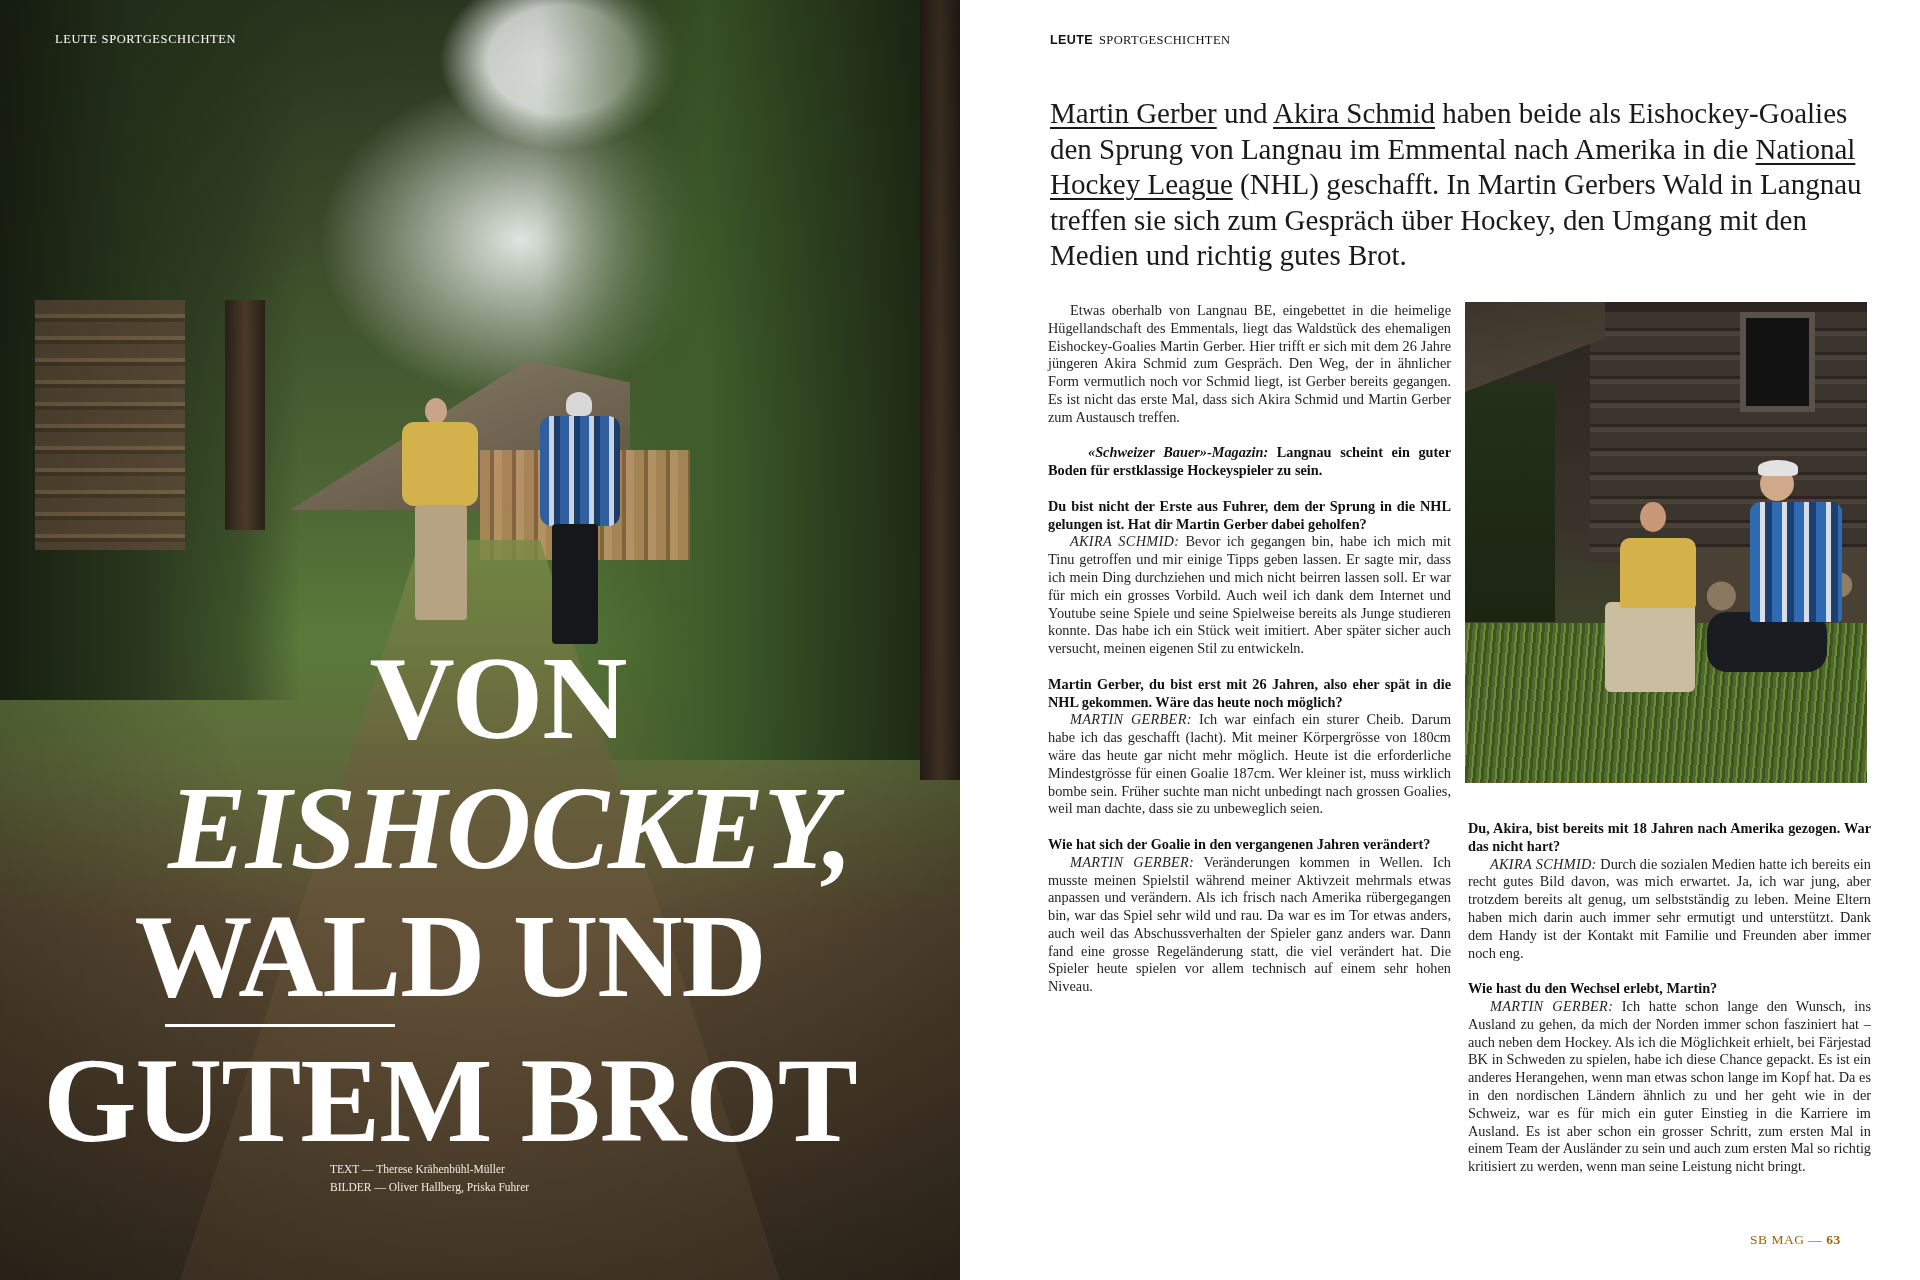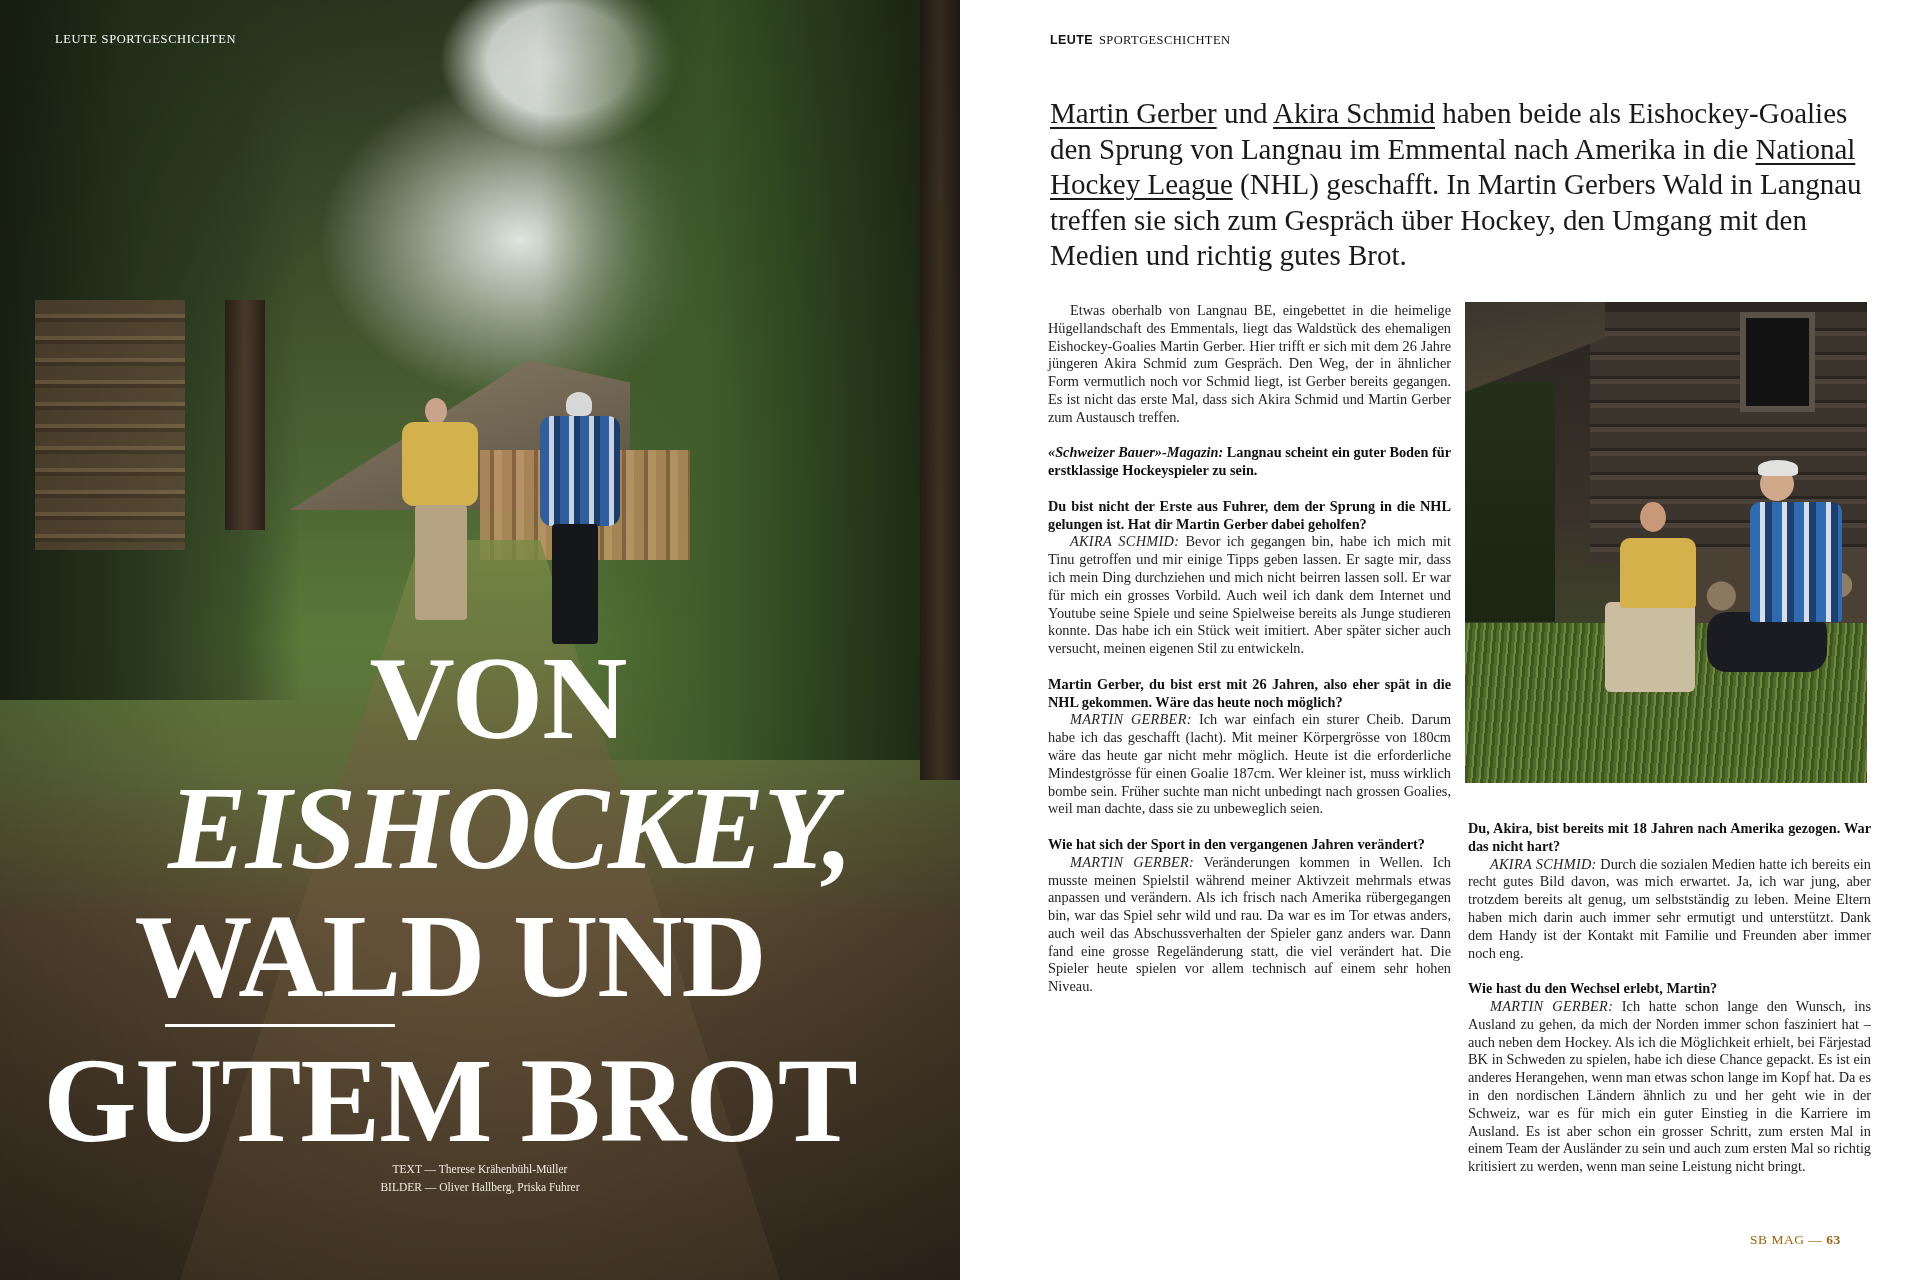--- a/index.html
+++ b/index.html
@@ -46,40 +46,40 @@
 
     .headline { position: absolute; left: 0; top: 640px; width: 960px; text-align: center;
       font-family: "Liberation Serif", serif; color: #ffffff; line-height: 1; }
     .hl-line { display: block; font-size: 120px; letter-spacing: -1px; margin-left: 36px; }
     .hl-line.l1 { margin-bottom: 12px; font-size: 118px; }
     .hl-line.l2 { font-style: italic; font-size: 118px; margin-bottom: 10px; padding-left: 24px; }
     .hl-line.l3 { font-size: 118px; margin-bottom: 8px; margin-left: -60px; }
     .hl-line.l4 { font-size: 120px; margin-left: -60px; }
     .hl-rule { display: block; width: 230px; height: 3px; background: #ffffff; margin: 0 0 14px 165px; }
 
-    .credits { position: absolute; left: 330px; top: 1160px; width: 300px; text-align: center;
+    .credits { position: absolute; left: 330px; top: 1160px; width: 300px; 
       font-family: "Liberation Serif", serif; color: #f2ede4; font-size: 11.5px; line-height: 18px; }
 
     
     .right-page { position: absolute; left: 960px; top: 0; width: 960px; height: 1280px; background: #ffffff; }
     .kicker-right { position: absolute; left: 90px; top: 32px; font-size: 12.5px; letter-spacing: .4px; color: #111; }
     .kicker-right .k1 { font-family: "Liberation Sans", sans-serif; font-weight: bold; margin-right: 6px; }
     .kicker-right .k2 { font-family: "Liberation Serif", serif; }
 
     .lead { position: absolute; left: 90px; top: 96px; width: 820px; font-family: "Liberation Serif", serif;
       font-size: 29px; line-height: 35.5px; color: #1a1a1a; }
     .lead .ul { text-decoration: underline; text-decoration-thickness: 1.5px; text-underline-offset: 4px; }
 
     .col { position: absolute; font-family: "Liberation Serif", serif; font-size: 14.3px; line-height: 17.8px;
       color: #222; text-align: justify; hyphens: manual; }
     .col1 { left: 88px; top: 302px; width: 403px; }
     .col2 { left: 508px; top: 820px; width: 403px; }
     .col p { text-indent: 22px; }
     .col .q { font-weight: bold; color: #111; text-indent: 0; }
-    .col .q em { font-style: italic; }
+    .col .q em { font-style: italic; margin-left: 40px; }
     .col .speaker { font-style: italic; letter-spacing: .3px; }
     .block { margin-bottom: 17.8px; }
 
     .inset-photo { position: absolute; left: 505px; top: 302px; width: 402px; height: 481px; overflow: hidden;
       background: linear-gradient(180deg, #2a2520 0%, #3a322a 45%, #3e4a2a 78%, #55702e 100%); }
     .ip-roof { position: absolute; left: 0; top: 0; width: 140px; height: 90px;
       background: linear-gradient(170deg, #3b352c, #4e4536); clip-path: polygon(0 0, 100% 0, 100% 40%, 0 100%); }
     .ip-trees { position: absolute; left: 0; top: 80px; width: 90px; height: 240px;
       background: linear-gradient(180deg, #243019, #1b2512); }
     .ip-wall { position: absolute; left: 125px; top: 10px; width: 277px; height: 250px;
@@ -161,21 +161,21 @@
       <p class="q">Du bist nicht der Erste aus Fuhrer, dem der Sprung in die NHL gelungen ist. Hat dir Martin Gerber dabei geholfen?</p>
       <p><span class="speaker">AKIRA SCHMID:</span><span> Bevor ich gegangen bin, habe ich mich mit Tinu getroffen und mir einige Tipps geben lassen. Er sagte mir, dass ich mein Ding durchziehen und mich nicht beirren lassen soll. Er war für mich ein grosses Vorbild. Auch weil ich dank dem Internet und Youtube seine Spiele und seine Spielweise bereits als Junge studieren konnte. Das habe ich ein Stück weit imitiert. Aber später sicher auch versucht, meinen eigenen Stil zu entwickeln.</span></p>
     </div>
 
     <div class="block">
       <p class="q">Martin Gerber, du bist erst mit 26 Jahren, also eher spät in die NHL gekommen. Wäre das heute noch möglich?</p>
       <p><span class="speaker">MARTIN GERBER:</span><span> Ich war einfach ein sturer Cheib. Darum habe ich das geschafft (lacht). Mit meiner Körpergrösse von 180cm wäre das heute gar nicht mehr möglich. Heute ist die erforderliche Mindestgrösse für einen Goalie 187cm. Wer kleiner ist, muss wirklich bombe sein. Früher suchte man nicht unbedingt nach grossen Goalies, weil man dachte, dass sie zu unbeweglich seien.</span></p>
     </div>
 
     <div class="block">
-      <p class="q">Wie hat sich der Sport in den vergangenen Jahren verändert?</p>
+      <p class="q">Wie hat sich der Goalie in den vergangenen Jahren verändert?</p>
       <p><span class="speaker">MARTIN GERBER:</span><span> Veränderungen kommen in Wellen. Ich musste meinen Spielstil während meiner Aktivzeit mehrmals etwas anpassen und verändern. Als ich frisch nach Amerika rübergegangen bin, war das Spiel sehr wild und rau. Da war es im Tor etwas anders, auch weil das Abschussverhalten der Spieler ganz anders war. Dann fand eine grosse Regeländerung statt, die viel verändert hat. Die Spieler heute spielen vor allem technisch auf einem sehr hohen Niveau.</span></p>
     </div>
   </div>
 
   <div class="inset-photo">
     <div class="ip-trees"></div>
     <div class="ip-wall"></div>
     <div class="ip-roof"></div>
     <div class="ip-window"></div>
     <div class="ip-logs"></div>

